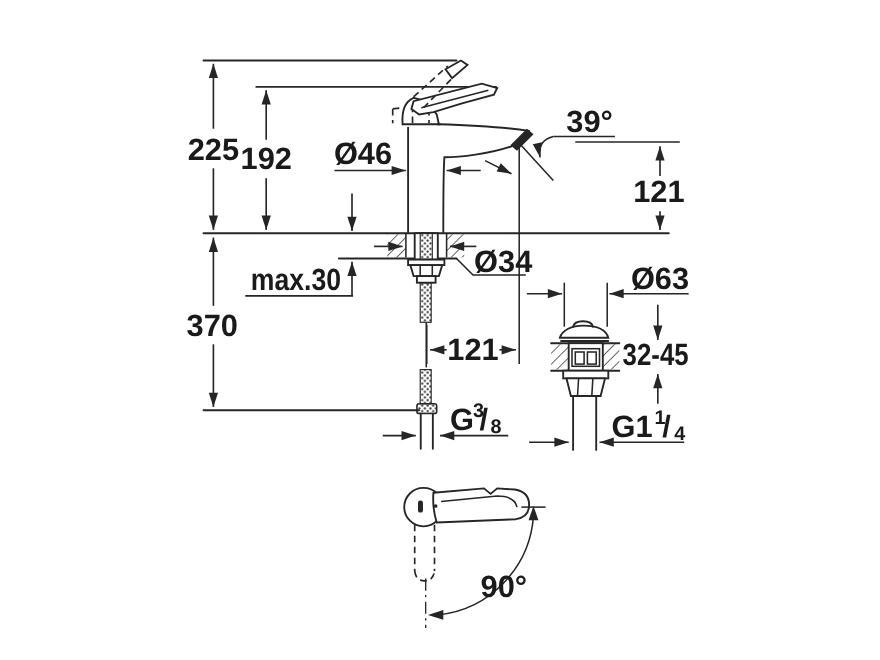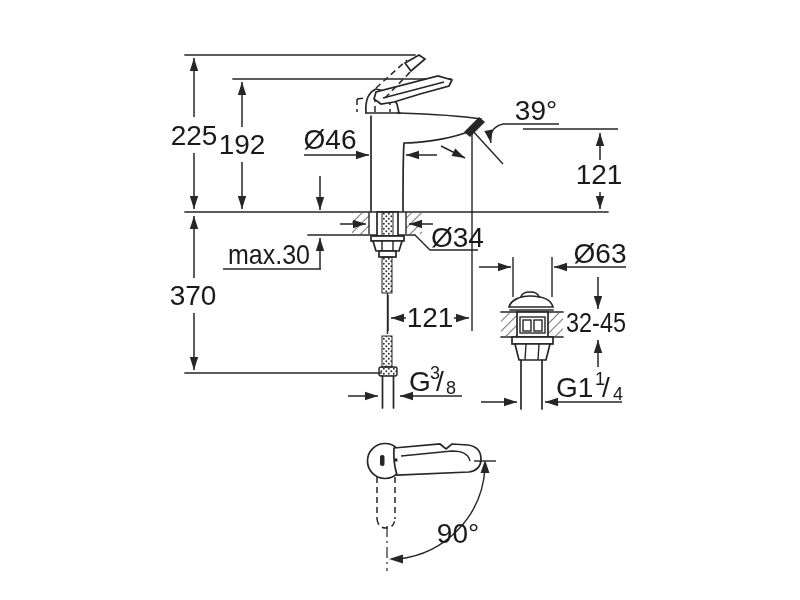--- a/index.html
+++ b/index.html
@@ -1,16 +1,16 @@
 <!DOCTYPE html>
 <html><head>
 <meta charset="utf-8">
 <style>
   html,body{margin:0;padding:0;background:#fff;}
-  .stage{width:764px;height:600px;background:#fff;position:relative;}
+  .stage{width:764px;height:600px;background:#fff;position:relative;font-weight:bold;}
   svg{display:block;}
   .ln{stroke:#262626;stroke-width:1.7;fill:none;stroke-linecap:round;}
   .thin{stroke:#262626;stroke-width:1.4;fill:none;}
   .dim{stroke:#262626;stroke-width:1.5;fill:none;}
   .dashed{stroke:#262626;stroke-width:1.5;fill:none;stroke-dasharray:6 4;}
   .cline{stroke:#262626;stroke-width:1.2;fill:none;stroke-dasharray:11 4 2 4;}
   .solid{fill:#262626;stroke:none;}
   .whitefill{fill:#ffffff;stroke:#262626;stroke-width:1.7;}
   text{font-family:"Liberation Sans", sans-serif;fill:#1a1a1a;}
   .dimtxt{font-size:28px;}

